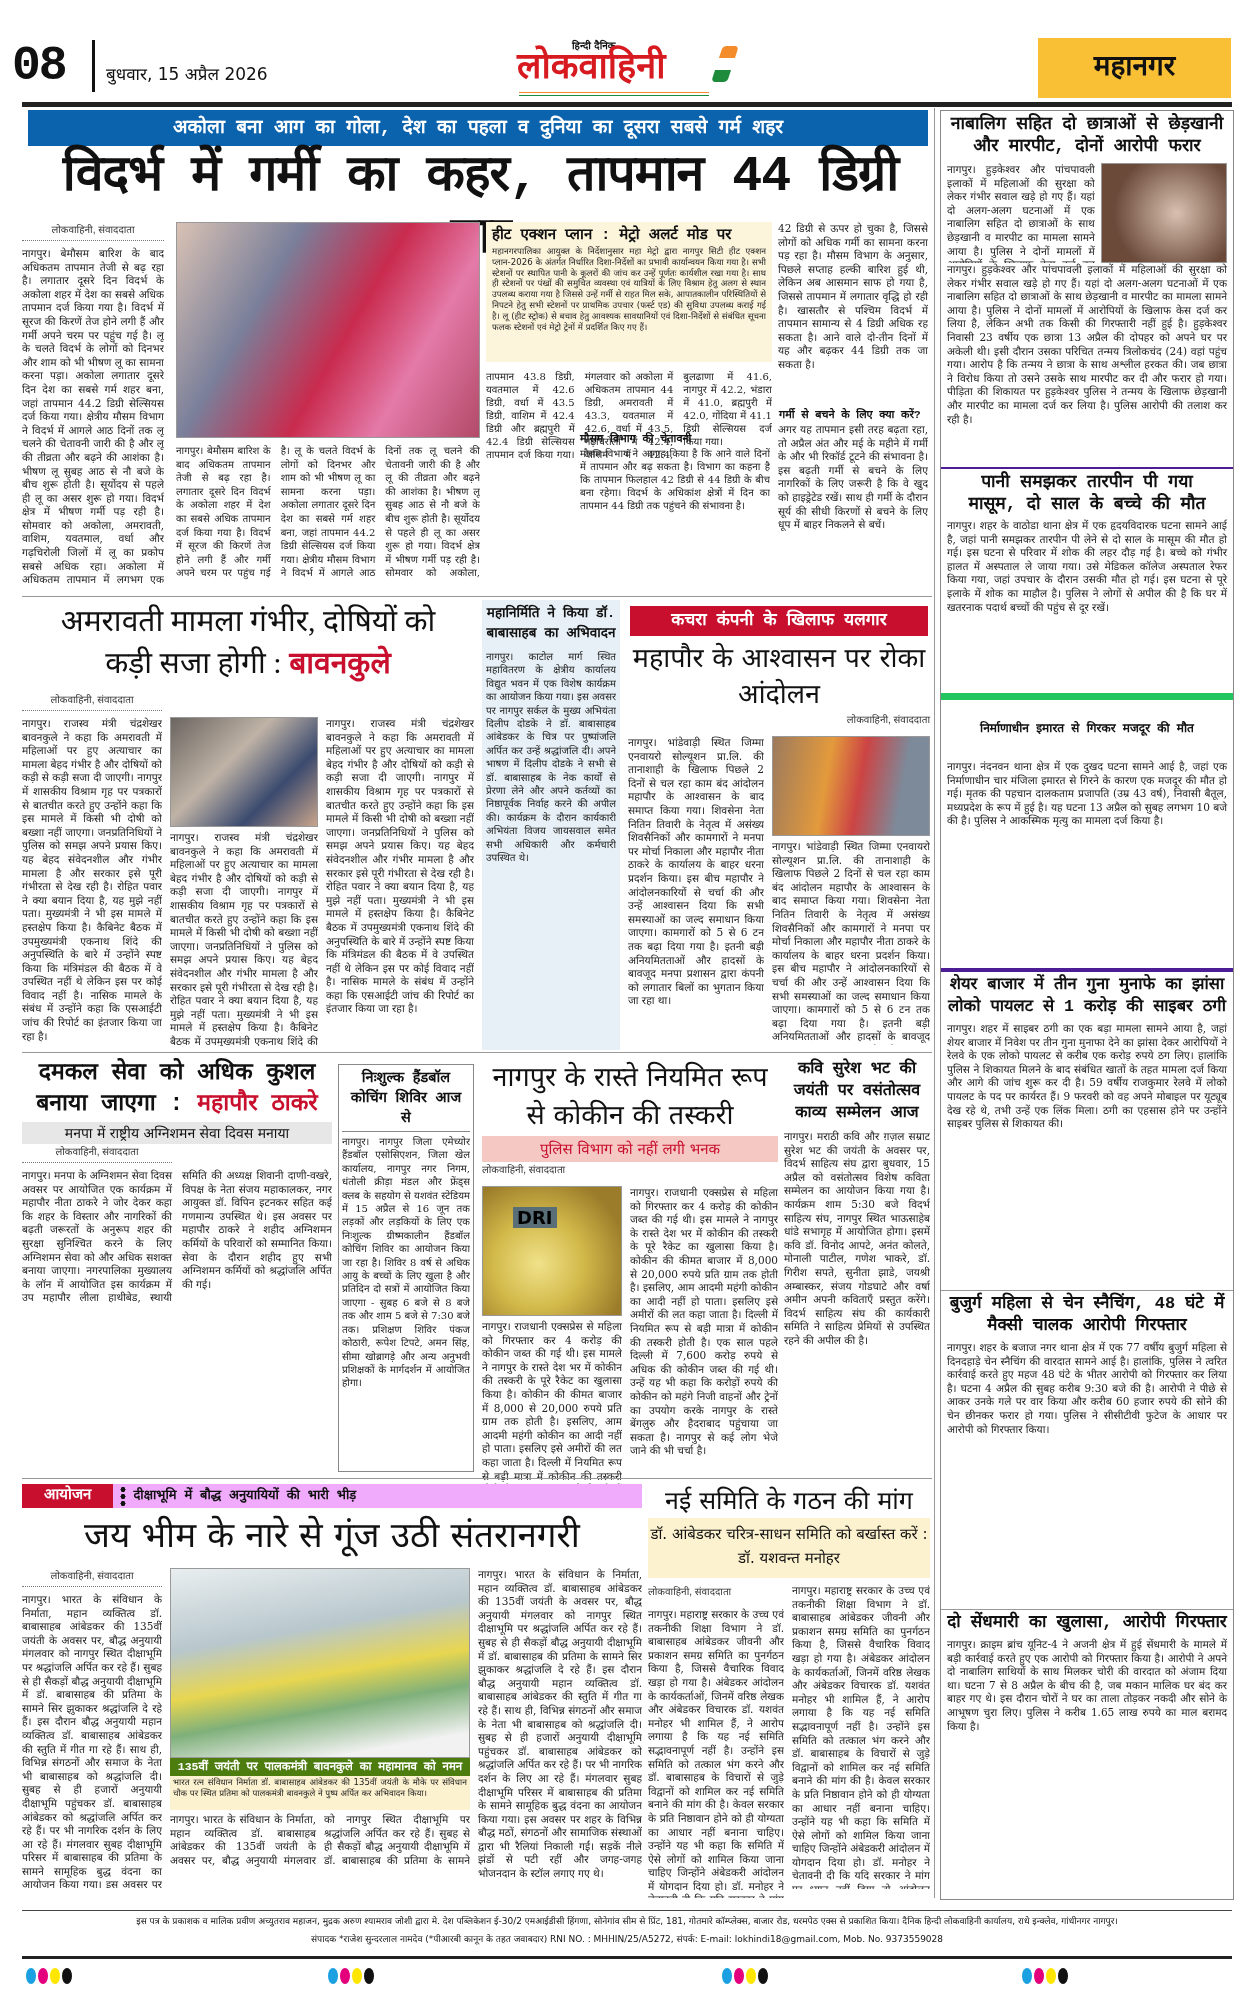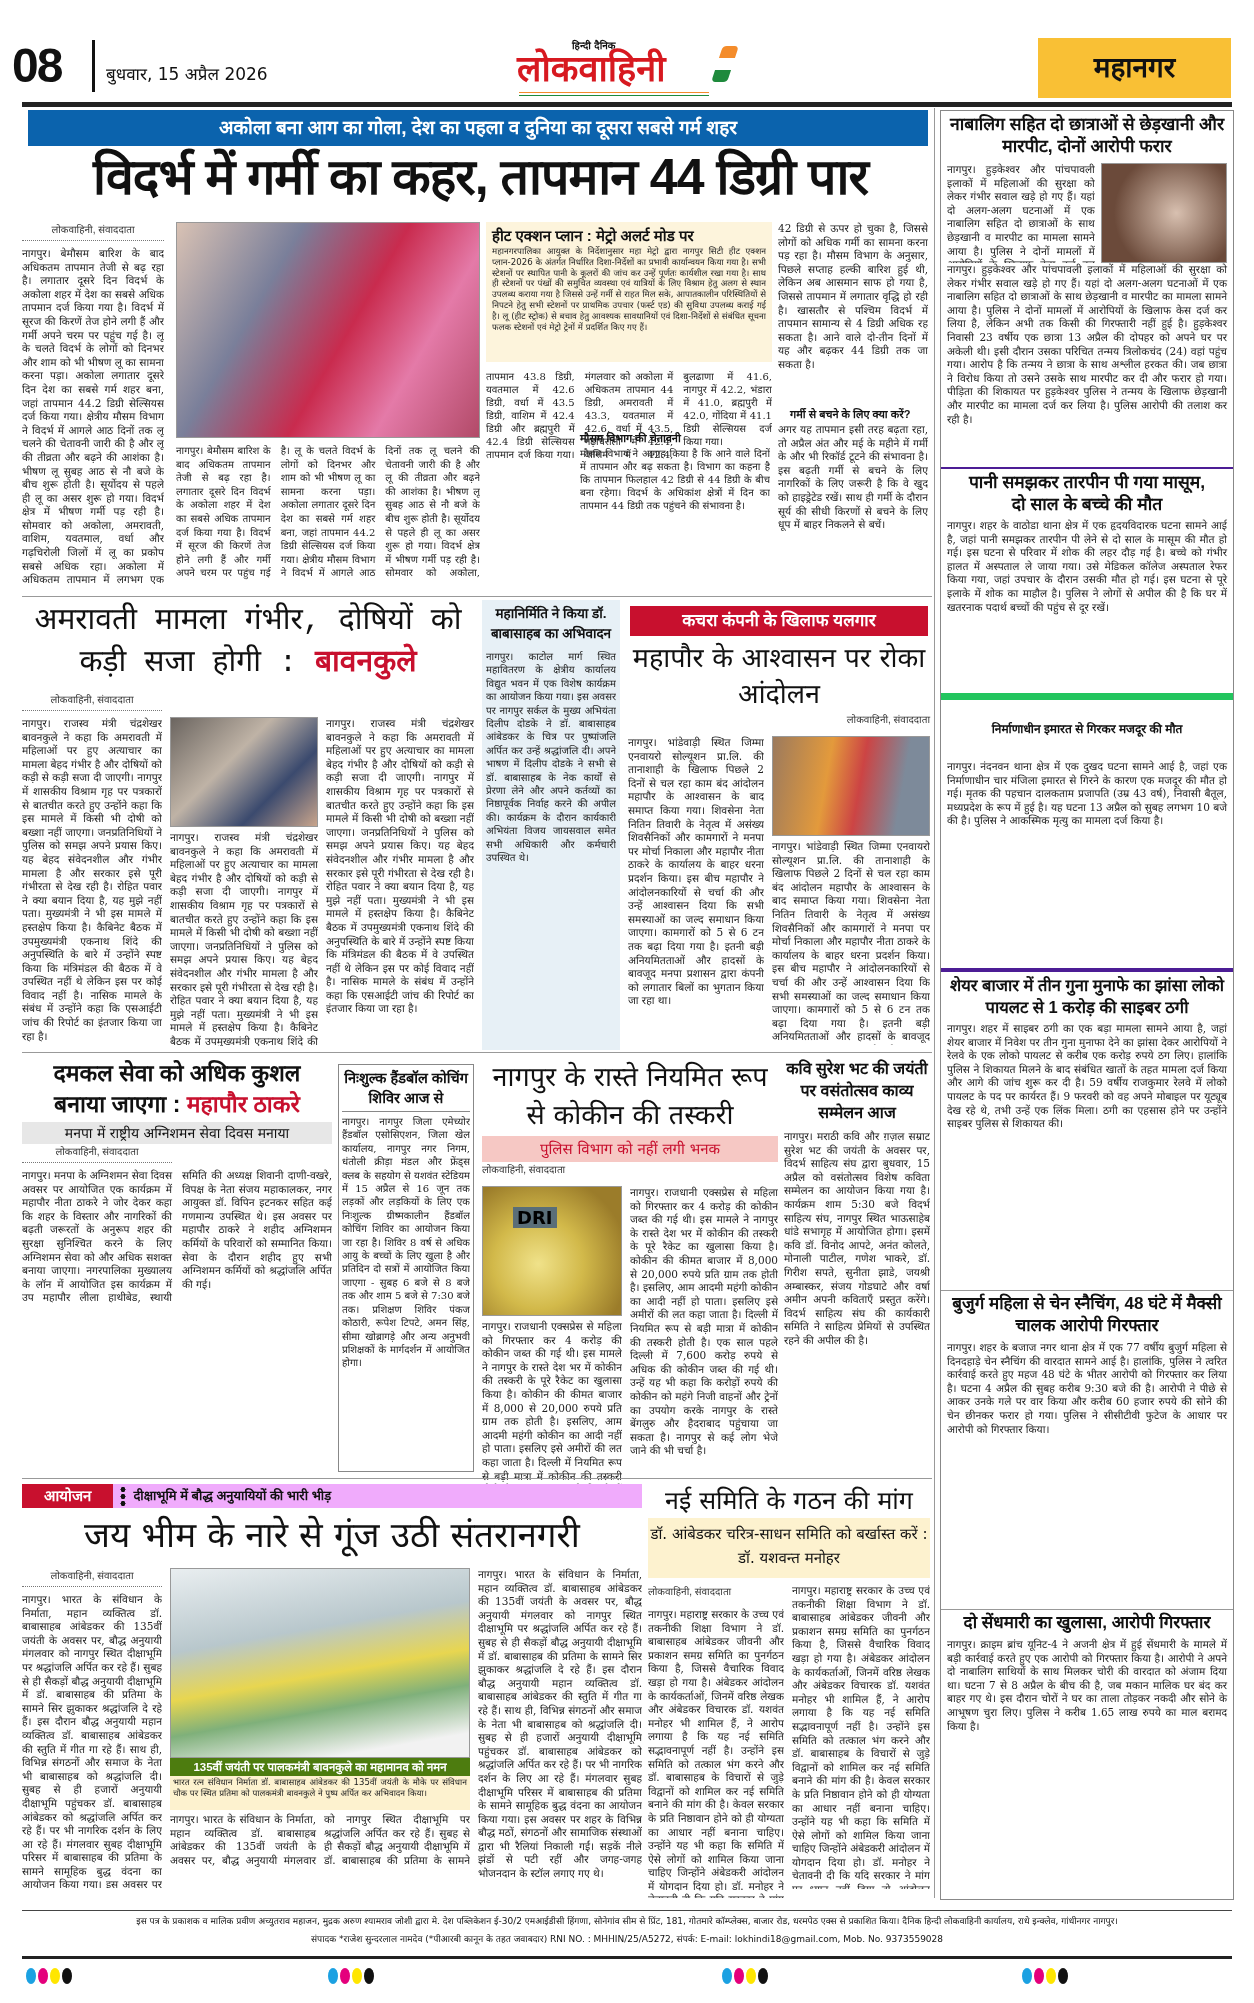--- a/index.html
+++ b/index.html
@@ -1,19 +1,19 @@
 <!DOCTYPE html>
 <html><head>
 <meta charset="utf-8">
 <style>
 *{box-sizing:border-box;margin:0;padding:0}
 body{width:1254px;height:2003px;background:#fff;font-family:"DejaVu Serif",serif;color:#111;position:relative;overflow:hidden}
 .abs{position:absolute}
 .sans{font-family:"DejaVu Sans","Liberation Sans",sans-serif}
-.head-font{font-family:Liberation Sans, sans-serif;font-weight:bold}
+.head-font{font-family:Liberation Mono, monospace;font-weight:bold}
 .body-text{font-size:10.5px;line-height:13.6px;text-align:justify;color:#222;overflow:hidden}
 .byline{font-size:10px;color:#333;border-bottom:1px dotted #777;padding-bottom:4px;margin-bottom:6px;text-align:center;font-family:"Liberation Sans",sans-serif}
 .photo{background:linear-gradient(135deg,#b89a8a,#d44c7c 40%,#8c6c6a 70%,#c8b4a4);border:1px solid #999}
 .vline{position:absolute;width:1px;background:#999}
 .hline{position:absolute;height:1px;background:#999}
 .cols3{column-count:3;column-gap:10px}
 .cols2{column-count:2;column-gap:10px}
 .cmyk{display:flex;gap:2px;position:absolute}
 .cmyk span{display:block;width:10px;height:16px;border-radius:50%}
 </style>
@@ -48,21 +48,21 @@
   <div class="head-font" style="font-size:15px;line-height:20px">हीट एक्शन प्लान : मेट्रो अलर्ट मोड पर</div>
   <div class="body-text sans" style="font-size:8.6px;line-height:10.8px;height:108px">महानगरपालिका आयुक्त के निर्देशानुसार महा मेट्रो द्वारा नागपुर सिटी हीट एक्शन प्लान-2026 के अंतर्गत निर्धारित दिशा-निर्देशों का प्रभावी कार्यान्वयन किया गया है। सभी स्टेशनों पर स्थापित पानी के कूलरों की जांच कर उन्हें पूर्णतः कार्यशील रखा गया है। साथ ही स्टेशनों पर पंखों की समुचित व्यवस्था एवं यात्रियों के लिए विश्राम हेतु अलग से स्थान उपलब्ध कराया गया है जिससे उन्हें गर्मी से राहत मिल सके, आपातकालीन परिस्थितियों से निपटने हेतु सभी स्टेशनों पर प्राथमिक उपचार (फर्स्ट एड) की सुविधा उपलब्ध कराई गई है। लू (हीट स्ट्रोक) से बचाव हेतु आवश्यक सावधानियों एवं दिशा-निर्देशों से संबंधित सूचना फलक स्टेशनों एवं मेट्रो ट्रेनों में प्रदर्शित किए गए हैं।</div>
 </div>
 <div class="abs body-text cols3" style="left:486px;top:370px;width:286px;height:120px;font-size:10px;line-height:13px">तापमान 43.8 डिग्री, यवतमाल में 42.6 डिग्री, वर्धा में 43.5 डिग्री, वाशिम में 42.4 डिग्री और ब्रह्मपुरी में 42.4 डिग्री सेल्सियस तापमान दर्ज किया गया। मंगलवार को अकोला में अधिकतम तापमान 44 डिग्री, अमरावती में 43.3, यवतमाल में 42.6, वर्धा में 43.5, गढ़चिरोली में 42.4, वाशिम में 42.4, बुलढाणा में 41.6, नागपुर में 42.2, भंडारा में 41.0, ब्रह्मपुरी में 42.0, गोंदिया में 41.1 डिग्री सेल्सियस दर्ज किया गया।</div>
 <div class="abs" style="left:580px;top:430px;width:190px;height:160px">
   <div class="head-font" style="font-size:11px;margin-bottom:2px">मौसम विभाग की चेतावनी</div>
   <div class="body-text" style="height:140px;font-size:10px;line-height:13px">मौसम विभाग ने आगाह किया है कि आने वाले दिनों में तापमान और बढ़ सकता है। विभाग का कहना है कि तापमान फिलहाल 42 डिग्री से 44 डिग्री के बीच बना रहेगा। विदर्भ के अधिकांश क्षेत्रों में दिन का तापमान 44 डिग्री तक पहुंचने की संभावना है।</div>
 </div>
 <div class="abs" style="left:778px;top:222px;width:150px;height:370px">
   <div class="body-text" style="height:180px">42 डिग्री से ऊपर हो चुका है, जिससे लोगों को अधिक गर्मी का सामना करना पड़ रहा है। मौसम विभाग के अनुसार, पिछले सप्ताह हल्की बारिश हुई थी, लेकिन अब आसमान साफ हो गया है, जिससे तापमान में लगातार वृद्धि हो रही है। खासतौर से पश्चिम विदर्भ में तापमान सामान्य से 4 डिग्री अधिक रह सकता है। आने वाले दो-तीन दिनों में यह और बढ़कर 44 डिग्री तक जा सकता है।</div>
-  <div class="head-font" style="font-size:11px;margin:4px 12px 2px">गर्मी से बचने के लिए क्या करें?</div>
+  <div class="head-font" style="font-size:11px;margin:4px 1px 2px">गर्मी से बचने के लिए क्या करें?</div>
   <div class="body-text" style="height:160px">अगर यह तापमान इसी तरह बढ़ता रहा, तो अप्रैल अंत और मई के महीने में गर्मी के और भी रिकॉर्ड टूटने की संभावना है। इस बढ़ती गर्मी से बचने के लिए नागरिकों के लिए जरूरी है कि वे खुद को हाइड्रेटेड रखें। साथ ही गर्मी के दौरान सूर्य की सीधी किरणों से बचने के लिए धूप में बाहर निकलने से बचें।</div>
 </div>
 
 <div class="vline" style="left:934px;top:108px;height:1790px"></div>
 <div class="abs" style="left:940px;top:110px;width:294px;height:1790px;border:1px solid #888">
   <div class="head-font" style="font-size:17.5px;line-height:22px;text-align:center;padding:2px 4px">नाबालिग सहित दो छात्राओं से छेड़खानी और मारपीट, दोनों आरोपी फरार</div>
   <div style="display:flex;padding:4px 6px 0;gap:6px">
     <div class="body-text" style="width:150px;height:100px">नागपुर। हुड़केश्वर और पांचपावली इलाकों में महिलाओं की सुरक्षा को लेकर गंभीर सवाल खड़े हो गए हैं। यहां दो अलग-अलग घटनाओं में एक नाबालिग सहित दो छात्राओं के साथ छेड़खानी व मारपीट का मामला सामने आया है। पुलिस ने दोनों मामलों में आरोपियों के खिलाफ केस दर्ज कर लिया है, लेकिन अभी तक किसी की गिरफ्तारी नहीं हुई है। हुड़केश्वर निवासी 23 वर्षीय एक छात्रा 13 अप्रैल की दोपहर को अपने घर पर अकेली थी। इसी दौरान उसका परिचित तन्मय त्रिलोकचंद (24) वहां पहुंच गया। आरोप है कि तन्मय ने छात्रा के साथ अश्लील हरकत की। जब छात्रा ने विरोध किया तो उसने उसके साथ मारपीट कर दी और फरार हो गया। पीड़िता की शिकायत पर हुड़केश्वर पुलिस ने तन्मय के खिलाफ छेड़खानी और मारपीट का मामला दर्ज कर लिया है। पुलिस आरोपी की तलाश कर रही है।</div>
     <div class="photo" style="width:128px;height:100px;background:radial-gradient(circle at 60% 50%,#d8c0b0,#6b4a3a 70%)"></div>
   </div>
@@ -78,21 +78,21 @@
   <div class="body-text" style="padding:2px 6px;height:270px">नागपुर। शहर में साइबर ठगी का एक बड़ा मामला सामने आया है, जहां शेयर बाजार में निवेश पर तीन गुना मुनाफा देने का झांसा देकर आरोपियों ने रेलवे के एक लोको पायलट से करीब एक करोड़ रुपये ठग लिए। हालांकि पुलिस ने शिकायत मिलने के बाद संबंधित खातों के तहत मामला दर्ज किया और आगे की जांच शुरू कर दी है। 59 वर्षीय राजकुमार रेलवे में लोको पायलट के पद पर कार्यरत हैं। 9 फरवरी को वह अपने मोबाइल पर यूट्यूब देख रहे थे, तभी उन्हें एक लिंक मिला। ठगी का एहसास होने पर उन्होंने साइबर पुलिस से शिकायत की।</div>
 
   <div class="head-font" style="font-size:17px;line-height:22px;text-align:center;padding:2px 4px;border-top:1px solid #999">बुजुर्ग महिला से चेन स्नैचिंग, 48 घंटे में मैक्सी चालक आरोपी गिरफ्तार</div>
   <div class="body-text" style="padding:2px 6px;height:270px">नागपुर। शहर के बजाज नगर थाना क्षेत्र में एक 77 वर्षीय बुजुर्ग महिला से दिनदहाड़े चेन स्नैचिंग की वारदात सामने आई है। हालांकि, पुलिस ने त्वरित कार्रवाई करते हुए महज 48 घंटे के भीतर आरोपी को गिरफ्तार कर लिया है। घटना 4 अप्रैल की सुबह करीब 9:30 बजे की है। आरोपी ने पीछे से आकर उनके गले पर वार किया और करीब 60 हजार रुपये की सोने की चेन छीनकर फरार हो गया। पुलिस ने सीसीटीवी फुटेज के आधार पर आरोपी को गिरफ्तार किया।</div>
 
   <div class="head-font" style="font-size:17px;line-height:22px;text-align:center;padding:2px 4px;border-top:1px solid #999">दो सेंधमारी का खुलासा, आरोपी गिरफ्तार</div>
   <div class="body-text" style="padding:2px 6px;height:100px">नागपुर। क्राइम ब्रांच यूनिट-4 ने अजनी क्षेत्र में हुई सेंधमारी के मामले में बड़ी कार्रवाई करते हुए एक आरोपी को गिरफ्तार किया है। आरोपी ने अपने दो नाबालिग साथियों के साथ मिलकर चोरी की वारदात को अंजाम दिया था। घटना 7 से 8 अप्रैल के बीच की है, जब मकान मालिक घर बंद कर बाहर गए थे। इस दौरान चोरों ने घर का ताला तोड़कर नकदी और सोने के आभूषण चुरा लिए। पुलिस ने करीब 1.65 लाख रुपये का माल बरामद किया है।</div>
 </div>
 
 <div class="hline" style="left:22px;top:596px;width:910px"></div>
-<div class="abs head-font" style="left:22px;top:600px;width:452px;font-size:30px;line-height:42px;text-align:center;font-weight:normal;font-family:Liberation Mono, monospace">
+<div class="abs head-font" style="left:22px;top:600px;width:452px;font-size:30px;line-height:42px;text-align:center;font-weight:normal;font-family:Liberation Serif, serif">
   <span>अमरावती मामला गंभीर, दोषियों को</span><br>
   <span>कड़ी सजा होगी : </span><span style="color:#c8102e;font-weight:bold">बावनकुले</span>
 </div>
 <div class="abs" style="left:22px;top:692px;width:452px;height:355px">
   <div class="byline" style="width:140px">लोकवाहिनी, संवाददाता</div>
   <div style="display:flex;gap:8px">
     <div class="body-text" style="width:140px;height:330px">नागपुर। राजस्व मंत्री चंद्रशेखर बावनकुले ने कहा कि अमरावती में महिलाओं पर हुए अत्याचार का मामला बेहद गंभीर है और दोषियों को कड़ी से कड़ी सजा दी जाएगी। नागपुर में शासकीय विश्राम गृह पर पत्रकारों से बातचीत करते हुए उन्होंने कहा कि इस मामले में किसी भी दोषी को बख्शा नहीं जाएगा। जनप्रतिनिधियों ने पुलिस को समझ अपने प्रयास किए। यह बेहद संवेदनशील और गंभीर मामला है और सरकार इसे पूरी गंभीरता से देख रही है। रोहित पवार ने क्या बयान दिया है, यह मुझे नहीं पता। मुख्यमंत्री ने भी इस मामले में हस्तक्षेप किया है। कैबिनेट बैठक में उपमुख्यमंत्री एकनाथ शिंदे की अनुपस्थिति के बारे में उन्होंने स्पष्ट किया कि मंत्रिमंडल की बैठक में वे उपस्थित नहीं थे लेकिन इस पर कोई विवाद नहीं है। नासिक मामले के संबंध में उन्होंने कहा कि एसआईटी जांच की रिपोर्ट का इंतजार किया जा रहा है।</div>
     <div style="width:148px">
       <div class="photo" style="width:148px;height:110px;background:linear-gradient(135deg,#6b6560,#bfb3a6 40%,#3b4a6e 70%,#c9a58c)"></div>
       <div class="body-text" style="height:215px;margin-top:4px">नागपुर। राजस्व मंत्री चंद्रशेखर बावनकुले ने कहा कि अमरावती में महिलाओं पर हुए अत्याचार का मामला बेहद गंभीर है और दोषियों को कड़ी से कड़ी सजा दी जाएगी। नागपुर में शासकीय विश्राम गृह पर पत्रकारों से बातचीत करते हुए उन्होंने कहा कि इस मामले में किसी भी दोषी को बख्शा नहीं जाएगा। जनप्रतिनिधियों ने पुलिस को समझ अपने प्रयास किए। यह बेहद संवेदनशील और गंभीर मामला है और सरकार इसे पूरी गंभीरता से देख रही है। रोहित पवार ने क्या बयान दिया है, यह मुझे नहीं पता। मुख्यमंत्री ने भी इस मामले में हस्तक्षेप किया है। कैबिनेट बैठक में उपमुख्यमंत्री एकनाथ शिंदे की अनुपस्थिति के बारे में उन्होंने स्पष्ट किया कि मंत्रिमंडल की बैठक में वे उपस्थित नहीं थे लेकिन इस पर कोई विवाद नहीं है। नासिक मामले के संबंध में उन्होंने कहा कि एसआईटी जांच की रिपोर्ट का इंतजार किया जा रहा है।</div>

